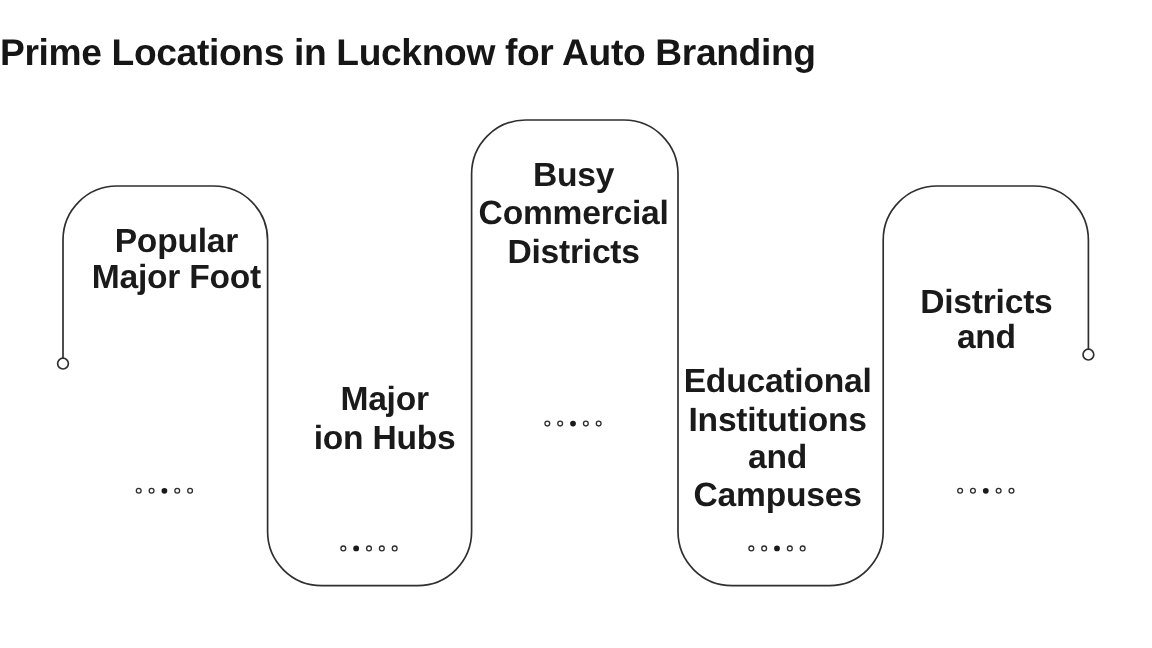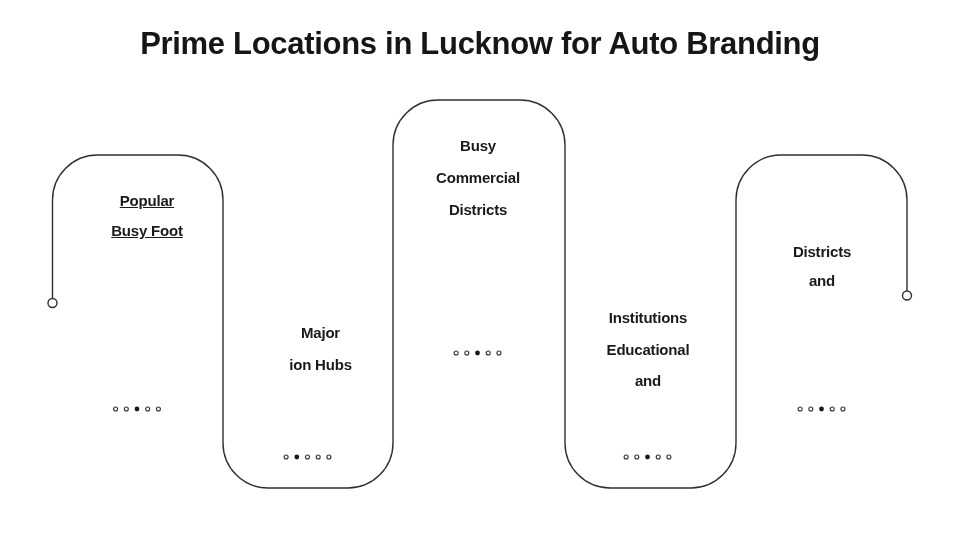--- a/index.html
+++ b/index.html
@@ -13,21 +13,21 @@
     height: 540px;
     background: #ffffff;
     overflow: hidden;
     font-family: "Liberation Sans", sans-serif;
   }
   .title {
     position: absolute;
     top: 26px;
     left: 0;
     width: 960px;
-    text-align: center;
+    text-align: left;
     font-size: 31px;
     font-weight: 700;
     letter-spacing: -0.3px;
     color: #161616;
   }
   .diagram-svg {
     position: absolute;
     top: 0;
     left: 0;
   }
@@ -40,26 +40,26 @@
     fill: #ffffff;
     stroke: #2f2f2f;
     stroke-width: 1.4;
   }
   .dot.open { fill: #ffffff; stroke: #2f2f2f; stroke-width: 1.1; }
   .dot.filled { fill: #1a1a1a; stroke: none; }
   .card-label {
     position: absolute;
     text-align: center;
     font-weight: 700;
-    font-size: 15px;
+    font-size: 28px;
     color: #1a1a1a;
     letter-spacing: -0.2px;
   }
   .card-label .line { display: block; }
-  .label-1 { left: 52px;  width: 190px; top: 186px; line-height: 30px; text-decoration: underline; }
+  .label-1 { left: 52px;  width: 190px; top: 186px; line-height: 30px; }
   .label-2 { left: 222px; width: 197px; top: 317px; line-height: 31.5px; }
   .label-3 { left: 393px; width: 170px; top: 130px; line-height: 32px; }
   .label-4 { left: 563px; width: 170px; top: 302px; line-height: 31.5px; }
   .label-5 { left: 737px; width: 170px; top: 238px; line-height: 28.5px; }
 </style>
 </head>
 <body>
 
 <div class="canvas">
 
@@ -113,38 +113,39 @@
         <circle cx="800.1" cy="409" r="2" class="dot open"></circle>
         <circle cx="810.8" cy="409" r="2" class="dot open"></circle>
         <circle cx="821.5" cy="409" r="2.4" class="dot filled"></circle>
         <circle cx="832.2" cy="409" r="2" class="dot open"></circle>
         <circle cx="842.9" cy="409" r="2" class="dot open"></circle>
       </g>
   </svg>
 
   <div class="card-label label-1">
     <span class="line">Popular</span>
-    <span class="line">Busy Foot</span>
+    <span class="line">Major Foot</span>
   </div>
 
   <div class="card-label label-2">
     <span class="line">Major</span>
     <span class="line">ion Hubs</span>
   </div>
 
   <div class="card-label label-3">
     <span class="line">Busy</span>
     <span class="line">Commercial</span>
     <span class="line">Districts</span>
   </div>
 
   <div class="card-label label-4">
+    <span class="line">Educational</span>
     <span class="line">Institutions</span>
-    <span class="line">Educational</span>
     <span class="line">and</span>
+    <span class="line">Campuses</span>
   </div>
 
   <div class="card-label label-5">
     <span class="line">Districts</span>
     <span class="line">and</span>
   </div>
 
 </div>
 
 </body></html>

